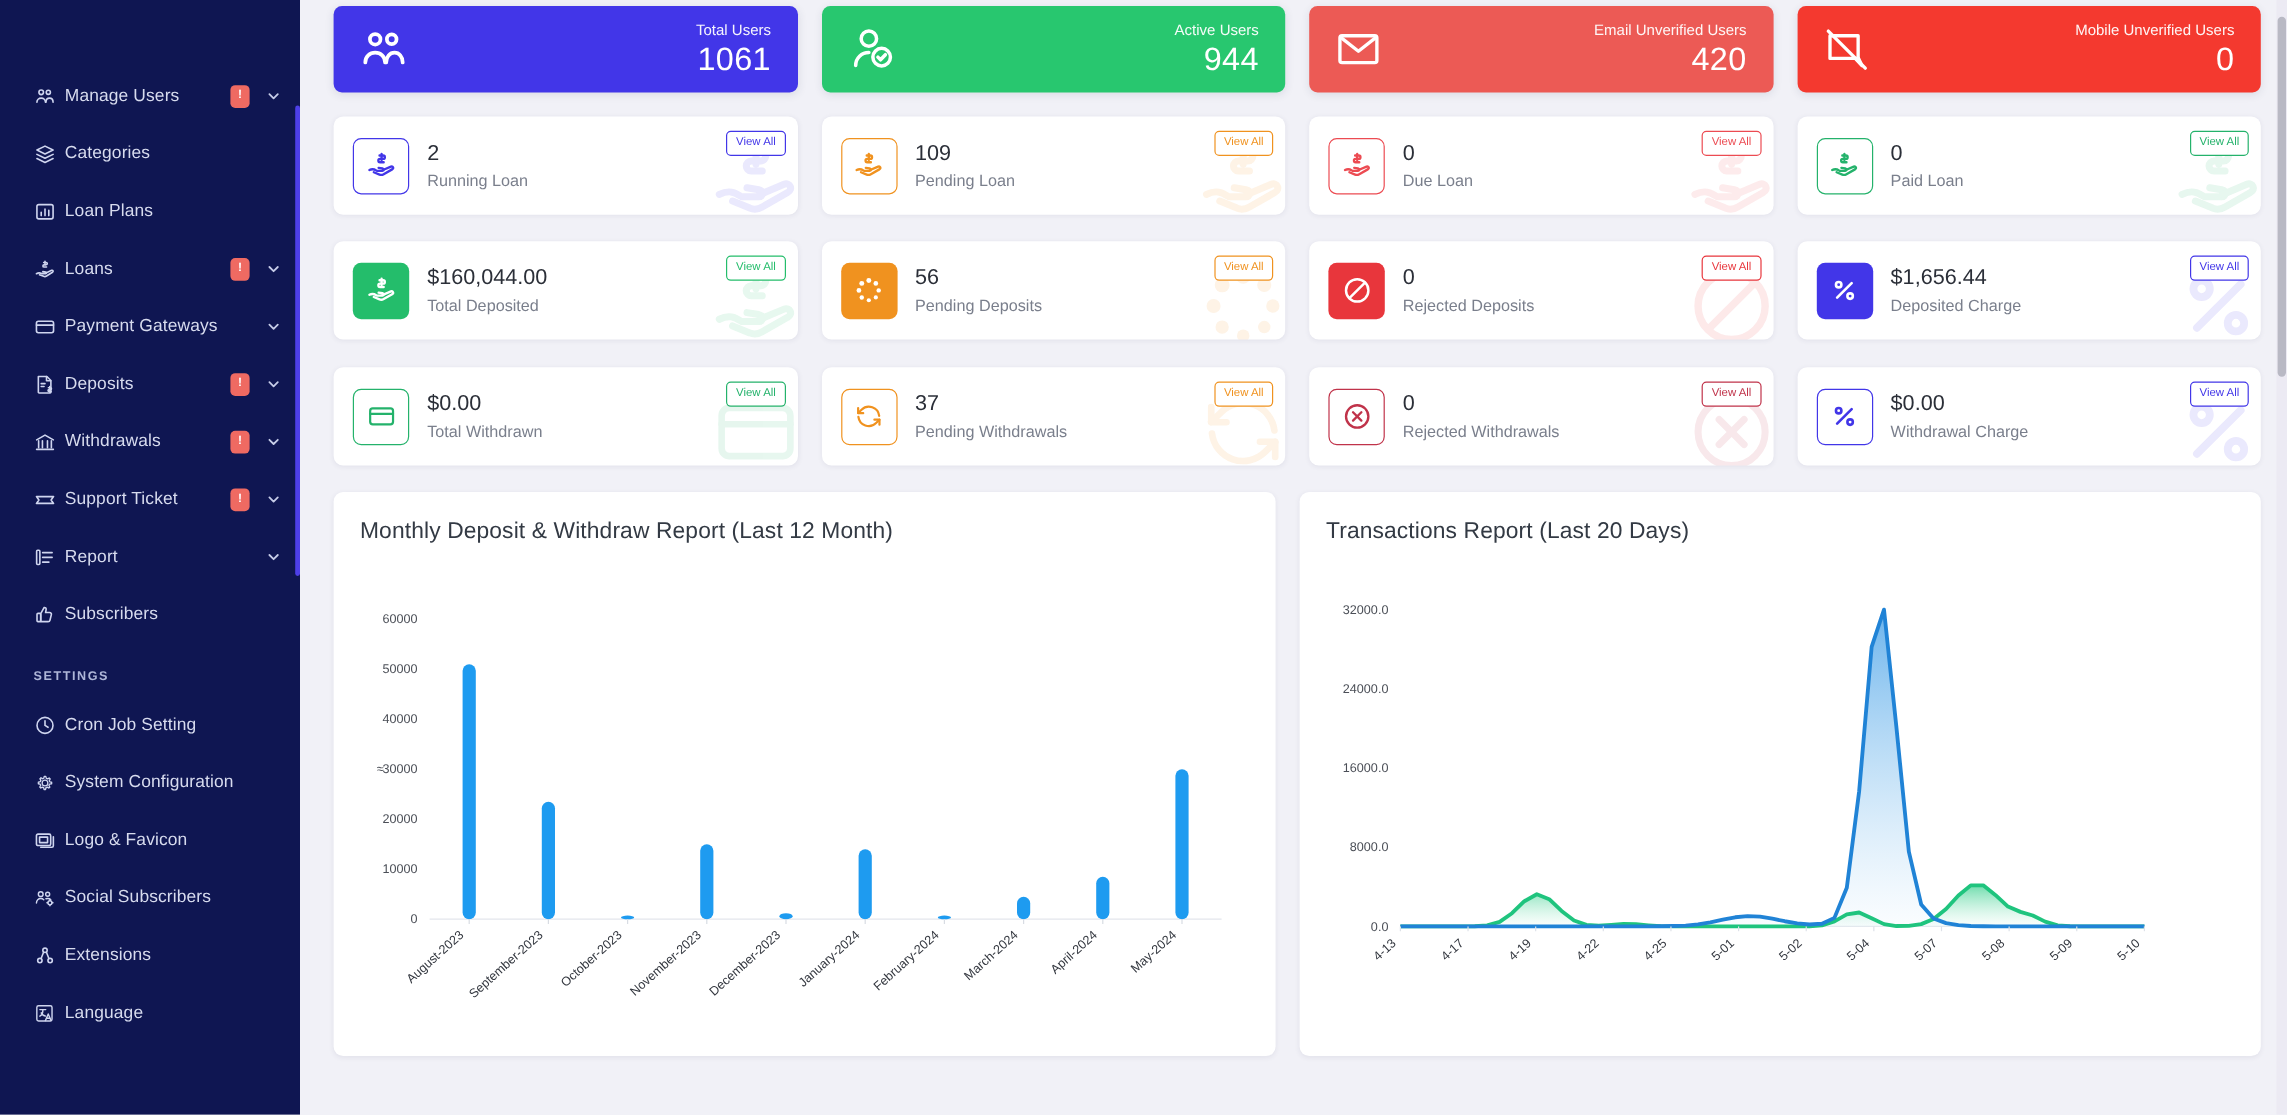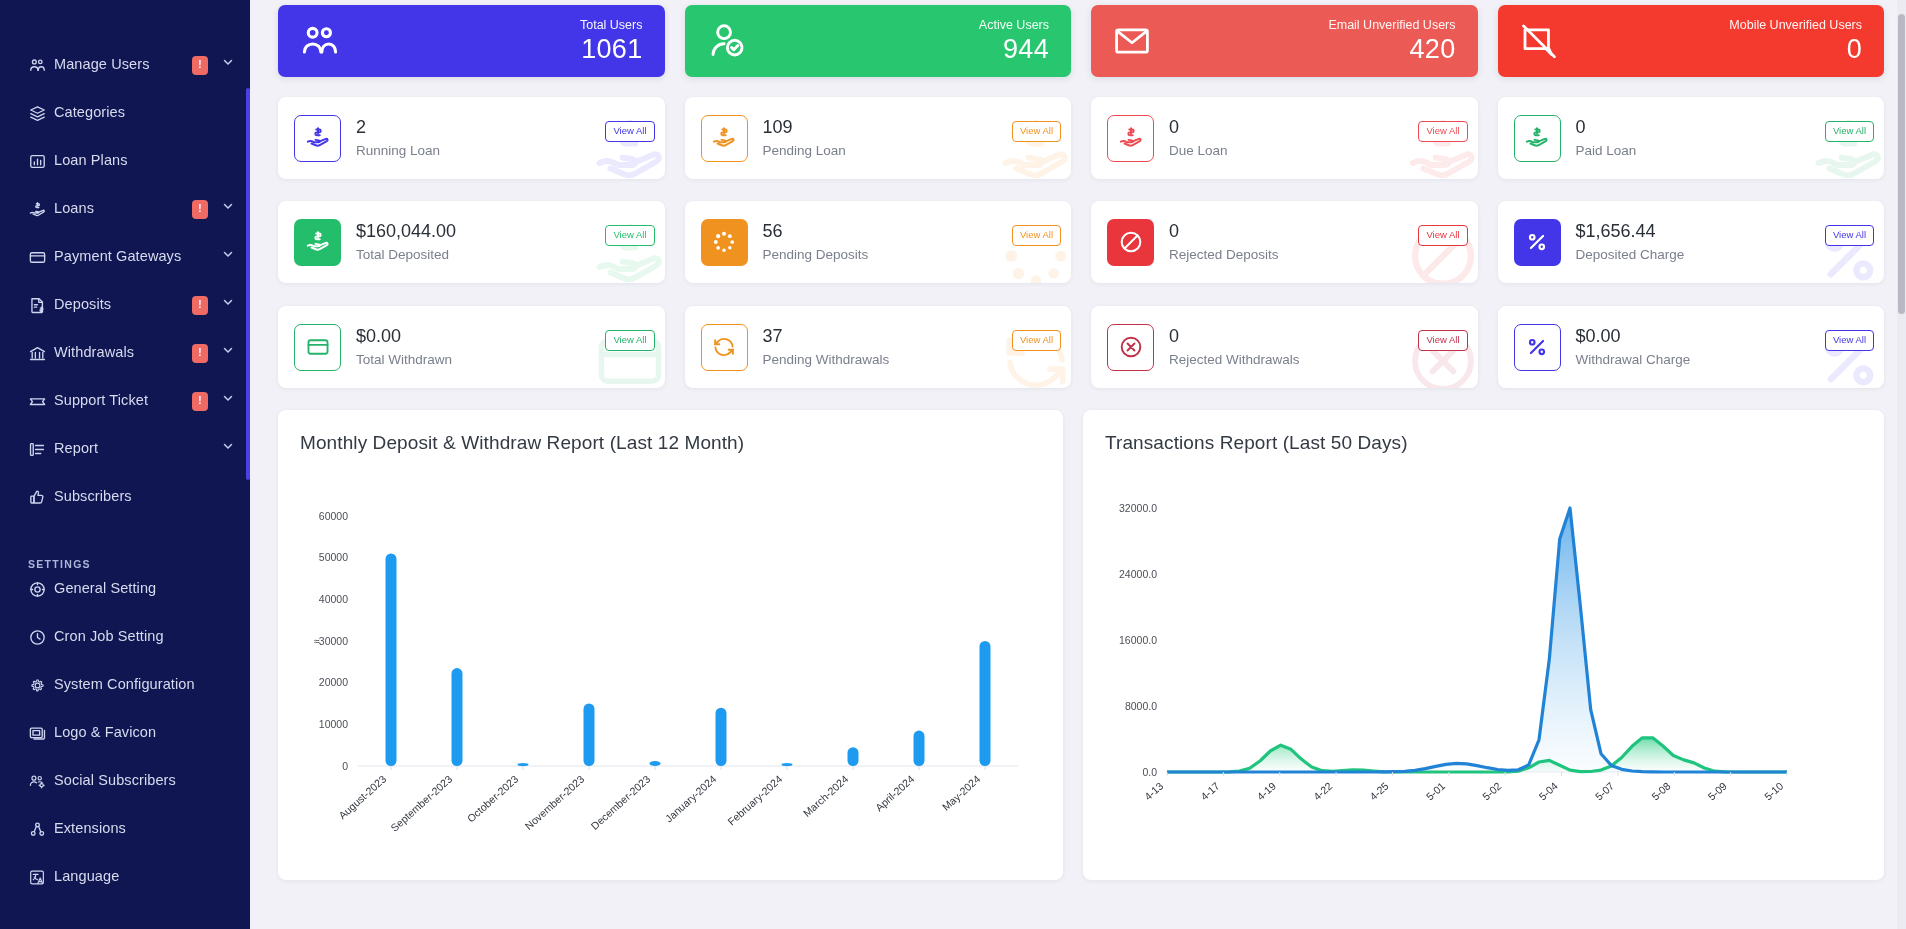--- a/index.html
+++ b/index.html
@@ -17,21 +17,21 @@
     width: 250px;
     flex: 0 0 250px;
     background: #0f1652;
     position: relative;
     overflow: hidden;
     padding-top: 56px;
   }
   .sb-scroll { position: relative; }
   .sb-item {
     display: flex;
-    align-items: flex-start;
+    align-items: center;
     height: 48px;
     padding: 0 16px 0 28px;
     color: #d7dbee;
     font-size: 14.5px;
     cursor: pointer;
     position: relative;
     white-space: nowrap;
   }
   .sb-ico {
     width: 26px; flex: 0 0 26px;
@@ -121,21 +121,21 @@
     display: flex; align-items: center; justify-content: center;
     margin-right: 15px;
   }
   .card .ico-box.outline { border: 1px solid; background: transparent; }
   .card .ico-box.solid svg { color: #fff; }
   .card .body { line-height: 1.15; z-index: 2; }
   .card .c-val { font-size: 18px; color: #2b2f38; font-weight: 400; display: block; }
   .card .c-label { font-size: 13.5px; color: #7a7f8c; display: block; margin-top: 5px; }
   .view-all {
     position: absolute;
-    top: 24px; right: 10px;
+    top: 12px; right: 10px;
     font-size: 9.5px;
     line-height: 1;
     padding: 4px 7px 5px;
     border-radius: 4px;
     border: 1px solid;
     background: #fff;
     z-index: 3;
     cursor: pointer;
     white-space: nowrap;
   }
@@ -328,30 +328,20 @@
             <svg width="19" height="19" viewBox="0 0 24 24" fill="none" stroke="currentColor" stroke-width="1.7" stroke-linecap="round" stroke-linejoin="round">
               <path d="M7.5 10.5 11 4.2c1.4-.3 2.4.5 2.2 2l-.6 3.2h4.3c1.3 0 2.1 1 1.8 2.2l-1.5 6c-.2.9-1 1.4-1.9 1.4H7.5z"></path>
               <rect x="3.6" y="10.3" width="3.9" height="8.7" rx="1"></rect>
             </svg>
           </span>
           <span class="sb-label">Subscribers</span>
         </div>
       </div>
     <div class="sb-section">SETTINGS</div>
     <div class="sb-scroll" id="sb-settings">
-        <div class="sb-item">
-          <span class="sb-ico">
-            <svg width="19" height="19" viewBox="0 0 24 24" fill="none" stroke="currentColor" stroke-width="1.7" stroke-linecap="round" stroke-linejoin="round">
-              <circle cx="12" cy="12" r="8.4"></circle>
-              <circle cx="12" cy="12" r="3.3"></circle>
-              <path d="M12 3.6v2.3M12 18.1v2.3M3.6 12h2.3M18.1 12h2.3"></path>
-            </svg>
-          </span>
-          <span class="sb-label">General Setting</span>
-        </div>
         <div class="sb-item">
           <span class="sb-ico">
             <svg width="19" height="19" viewBox="0 0 24 24" fill="none" stroke="currentColor" stroke-width="1.7" stroke-linecap="round" stroke-linejoin="round">
               <circle cx="12" cy="12" r="8.4"></circle>
               <path d="M12 7.2V12l3.2 2"></path>
             </svg>
           </span>
           <span class="sb-label">Cron Job Setting</span>
         </div>
         <div class="sb-item">
@@ -750,21 +740,21 @@
               <rect class="bar" x="613.5" y="266.5833333333333" width="11" height="35.416666666666664" rx="5.5"></rect>
               <line x1="619" y1="302" x2="619" y2="306" stroke="#d8dce3"></line>
               <text class="xtick" x="615" y="316" transform="rotate(-42 615 316)" text-anchor="end">April-2024</text>
               <rect class="bar" x="679.5" y="177" width="11" height="125" rx="5.5"></rect>
               <line x1="685" y1="302" x2="685" y2="306" stroke="#d8dce3"></line>
               <text class="xtick" x="681" y="316" transform="rotate(-42 681 316)" text-anchor="end">May-2024</text>
             </svg>
           </div>
       </section>
       <section class="panel right">
-        <h3>Transactions Report (Last 50 Days)</h3>
+        <h3>Transactions Report (Last 20 Days)</h3>
         <div class="plot" id="area-plot">
             <svg width="700" height="400" viewBox="0 0 700 400">
               <defs>
                 <linearGradient id="gBlue" x1="0" y1="0" x2="0" y2="1">
                   <stop offset="0%" stop-color="#4ba3e8" stop-opacity=".82"></stop>
                   <stop offset="100%" stop-color="#9fd0f3" stop-opacity=".05"></stop>
                 </linearGradient>
                 <linearGradient id="gGreen" x1="0" y1="0" x2="0" y2="1">
                   <stop offset="0%" stop-color="#37cf8d" stop-opacity=".72"></stop>
                   <stop offset="100%" stop-color="#a8ebcd" stop-opacity=".05"></stop>

